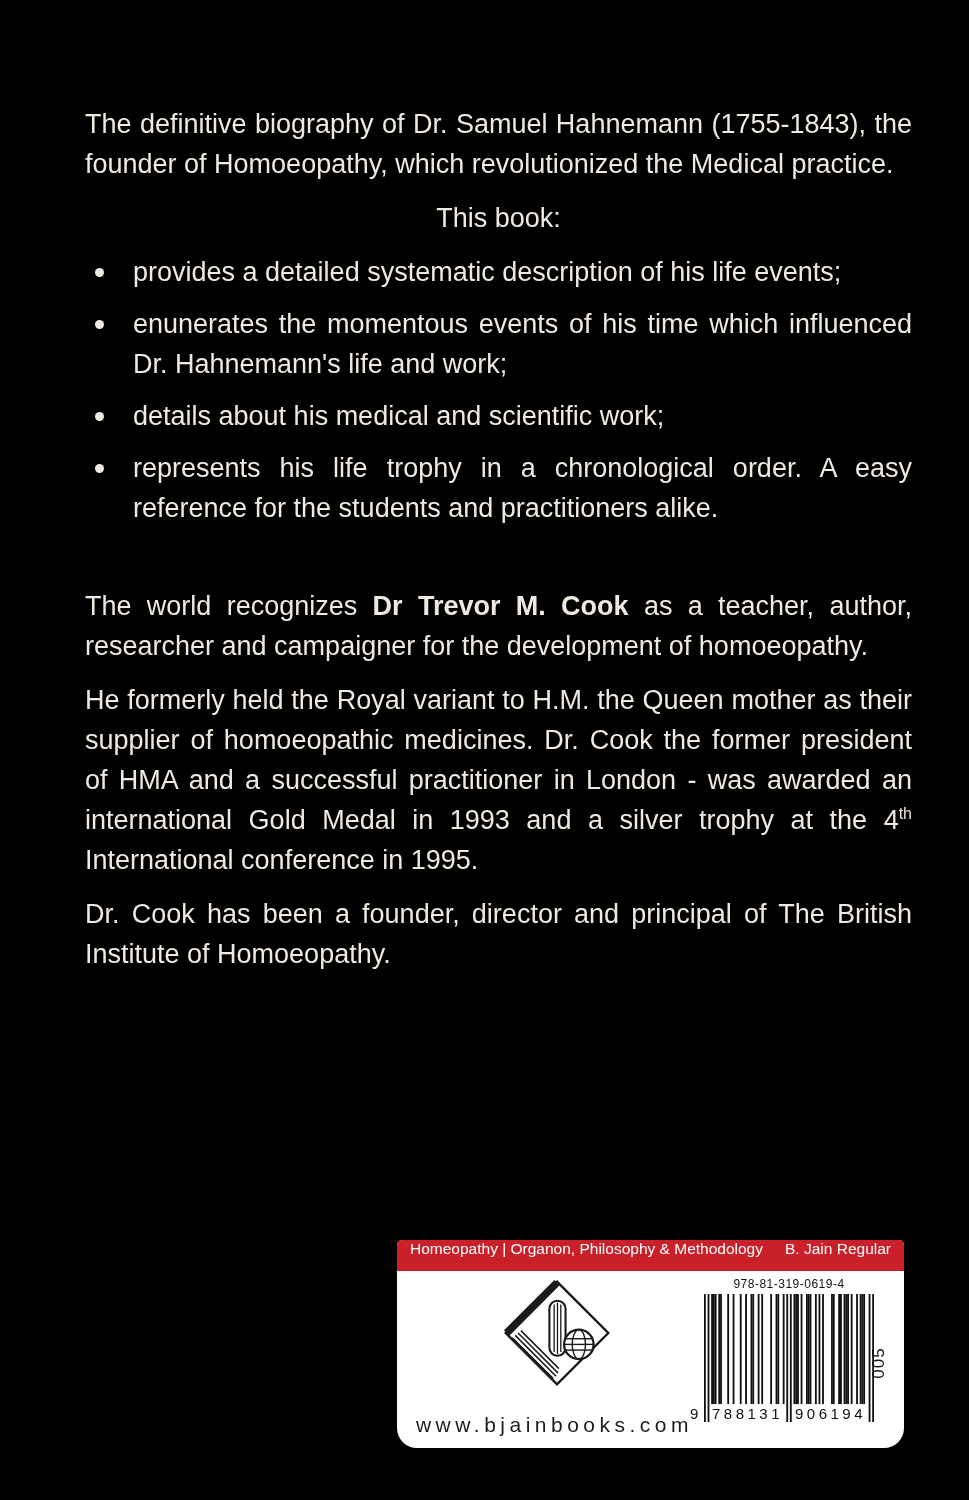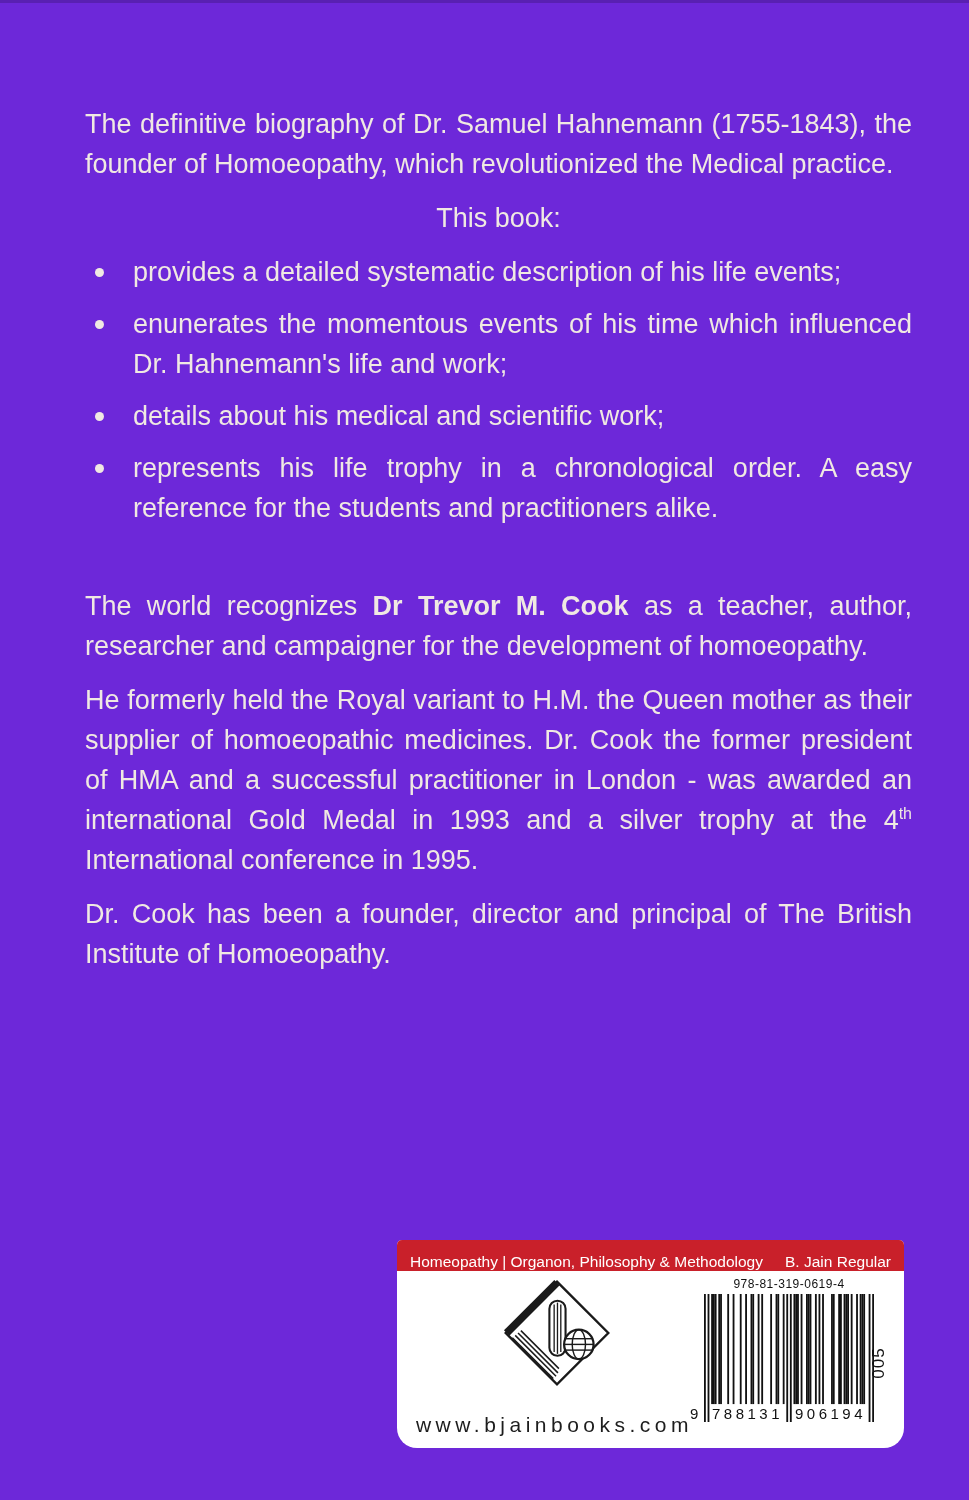--- a/index.html
+++ b/index.html
@@ -1,21 +1,21 @@
 <!DOCTYPE html>
 <html><head>
 <meta charset="utf-8">
 <style>
   html,body { margin:0; padding:0; }
   body { font-family:"Liberation Sans", sans-serif; }
 
   .cover {
     position:relative;
     width:969px; height:1500px;
-    background:#6d28d9;
+    background:#000000;
     overflow:hidden;
     box-shadow:inset 0 3px 0 rgba(0,0,0,0.18);
   }
 
   
   .content {
     position:absolute;
     left:85px; right:57px; top:104px;
     color:#f0e9e2;
     font-size:27px;
@@ -47,21 +47,21 @@
     width:507px; height:208px;
     background:#ffffff;
     border-radius:5px 5px 20px 20px;
     overflow:hidden;
   }
   .banner {
     height:31px;
     background:#c9202a;
     color:#ffffff;
     display:flex;
-    align-items:flex-end;
+    align-items:flex-start;
     justify-content:space-between;
     padding:0 13px;
     font-size:15.5px;
   }
   .label-body { position:relative; height:177px; }
 
   .bjain-logo { position:absolute; left:103px; top:5px; width:114px; height:114px; display:block; }
 
   .website {
     position:absolute; left:5px; top:142px; width:305px;

